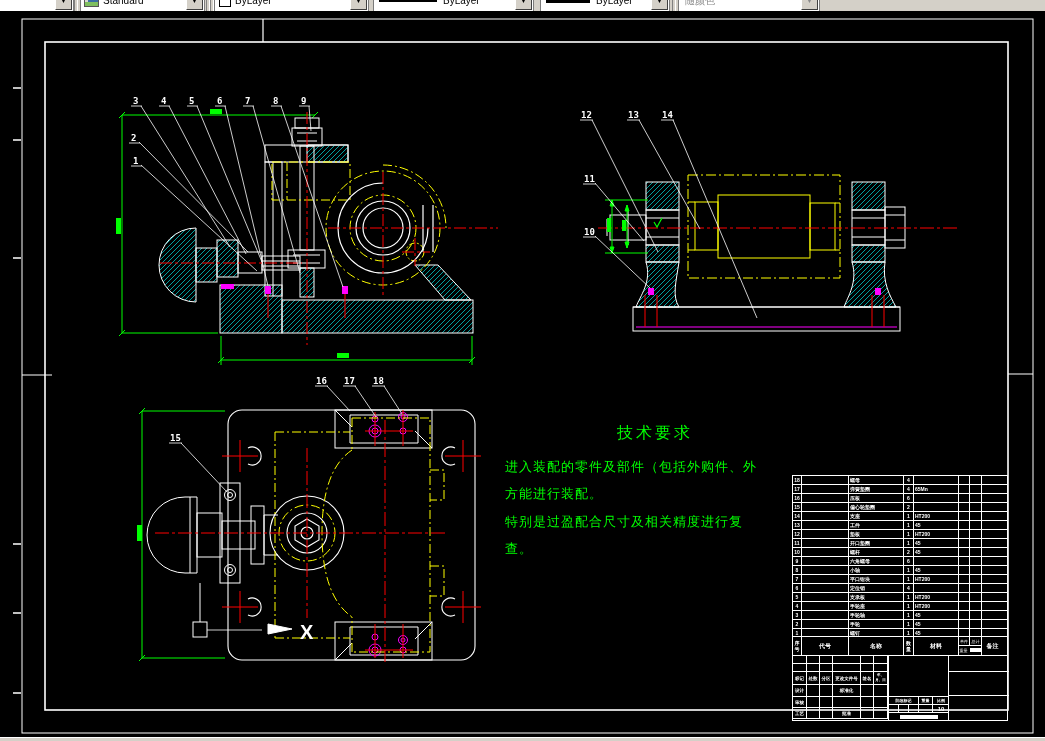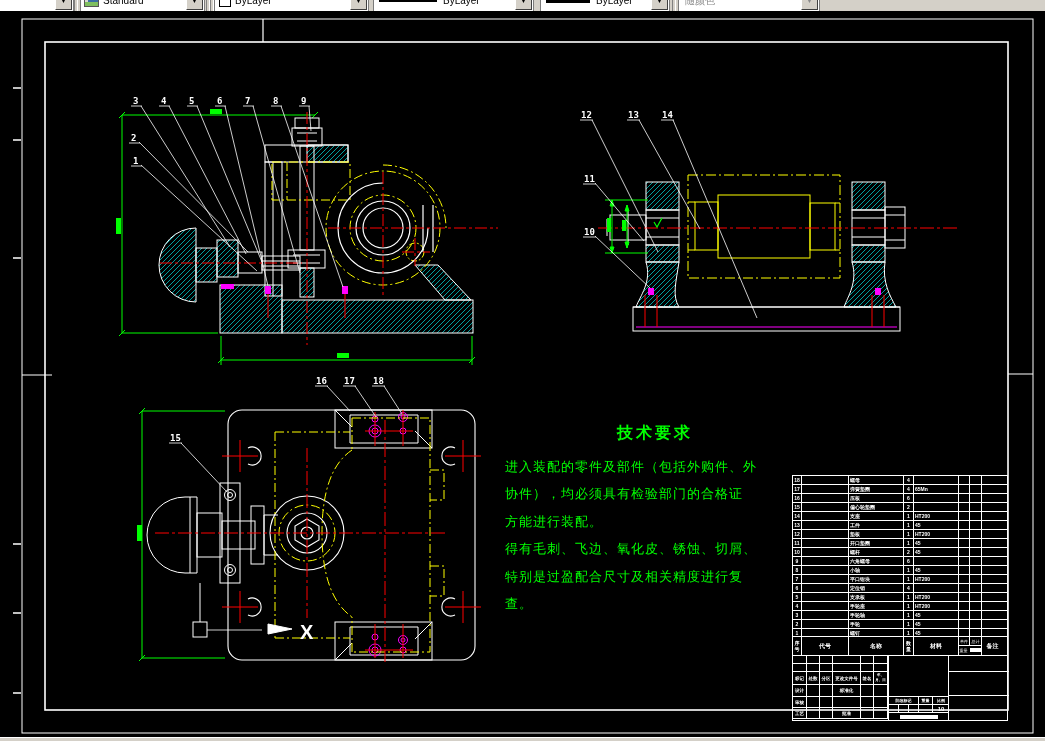--- a/index.html
+++ b/index.html
@@ -18,21 +18,21 @@
   .swatch{width:10px;height:10px;border:1px solid #000;background:#fff;margin:0 4px 0 4px;flex:none;}
   .lticon{width:58px;height:2px;background:#000;margin:0 6px 0 5px;flex:none;}
   .lwicon{width:44px;height:4px;background:#000;margin:0 6px 0 5px;flex:none;}
   .layicon{width:13px;height:11px;margin:0 4px 0 3px;flex:none;background:#3a6ea5;
     box-shadow:inset 0 -4px 0 #7fbf5f, inset 3px 0 0 #dcd8d0;border:1px solid #555;}
   
   #canvas{position:absolute;left:0;top:11px;width:1045px;height:726px;background:#000;}
   #dwg{position:absolute;left:0;top:0;}
   
   #techreq{position:absolute;left:505px;top:412px;width:300px;color:#00ff00;z-index:5;}
-  #techreq .tr-title{font-size:16px;font-weight:bold;text-align:center;letter-spacing:3px;margin-bottom:9px;}
+  #techreq .tr-title{font-size:16px;font-weight:normal;text-align:center;letter-spacing:3px;margin-bottom:9px;}
   #techreq .tr-line{font-size:13px;font-weight:normal;line-height:27.4px;letter-spacing:1px;white-space:nowrap;}
   
   #plist{position:absolute;left:792px;top:464px;width:216px;height:162px;border:1px solid #fff;
     box-sizing:border-box;z-index:6;}
   .prow{display:grid;grid-template-columns:9px 47px 55px 10px 45px 11px 12px 21px;height:9px;
     border-bottom:1px solid #fff;box-sizing:border-box;}
   .prow:last-child{border-bottom:none;}
   .pcell{border-right:1px solid #fff;box-sizing:border-box;color:#fff;font-size:5px;line-height:8px;
     overflow:hidden;padding-left:1px;font-weight:bold;}
   .pcell:last-child{border-right:none;}
@@ -418,23 +418,21 @@
       <text x="170" y="441">15</text>
     </g>
   </g>
 </svg>
 
   <div id="techreq">
     <div class="tr-title">技术要求</div>
     <div>
 
     <div class="tr-line">进入装配的零件及部件（包括外购件、外</div>
-        <div class="tr-line">协件），均必须具有检验部门的合格证</div>
         <div class="tr-line">方能进行装配。</div>
-        <div class="tr-line">得有毛刺、飞边、氧化皮、锈蚀、切屑、</div>
         <div class="tr-line">特别是过盈配合尺寸及相关精度进行复</div>
         <div class="tr-line">查。</div>
       </div>
   </div>
 
   <div id="plist">
 
       <div class="prow">
         <div class="pcell c">18</div>
         <div class="pcell"></div>

